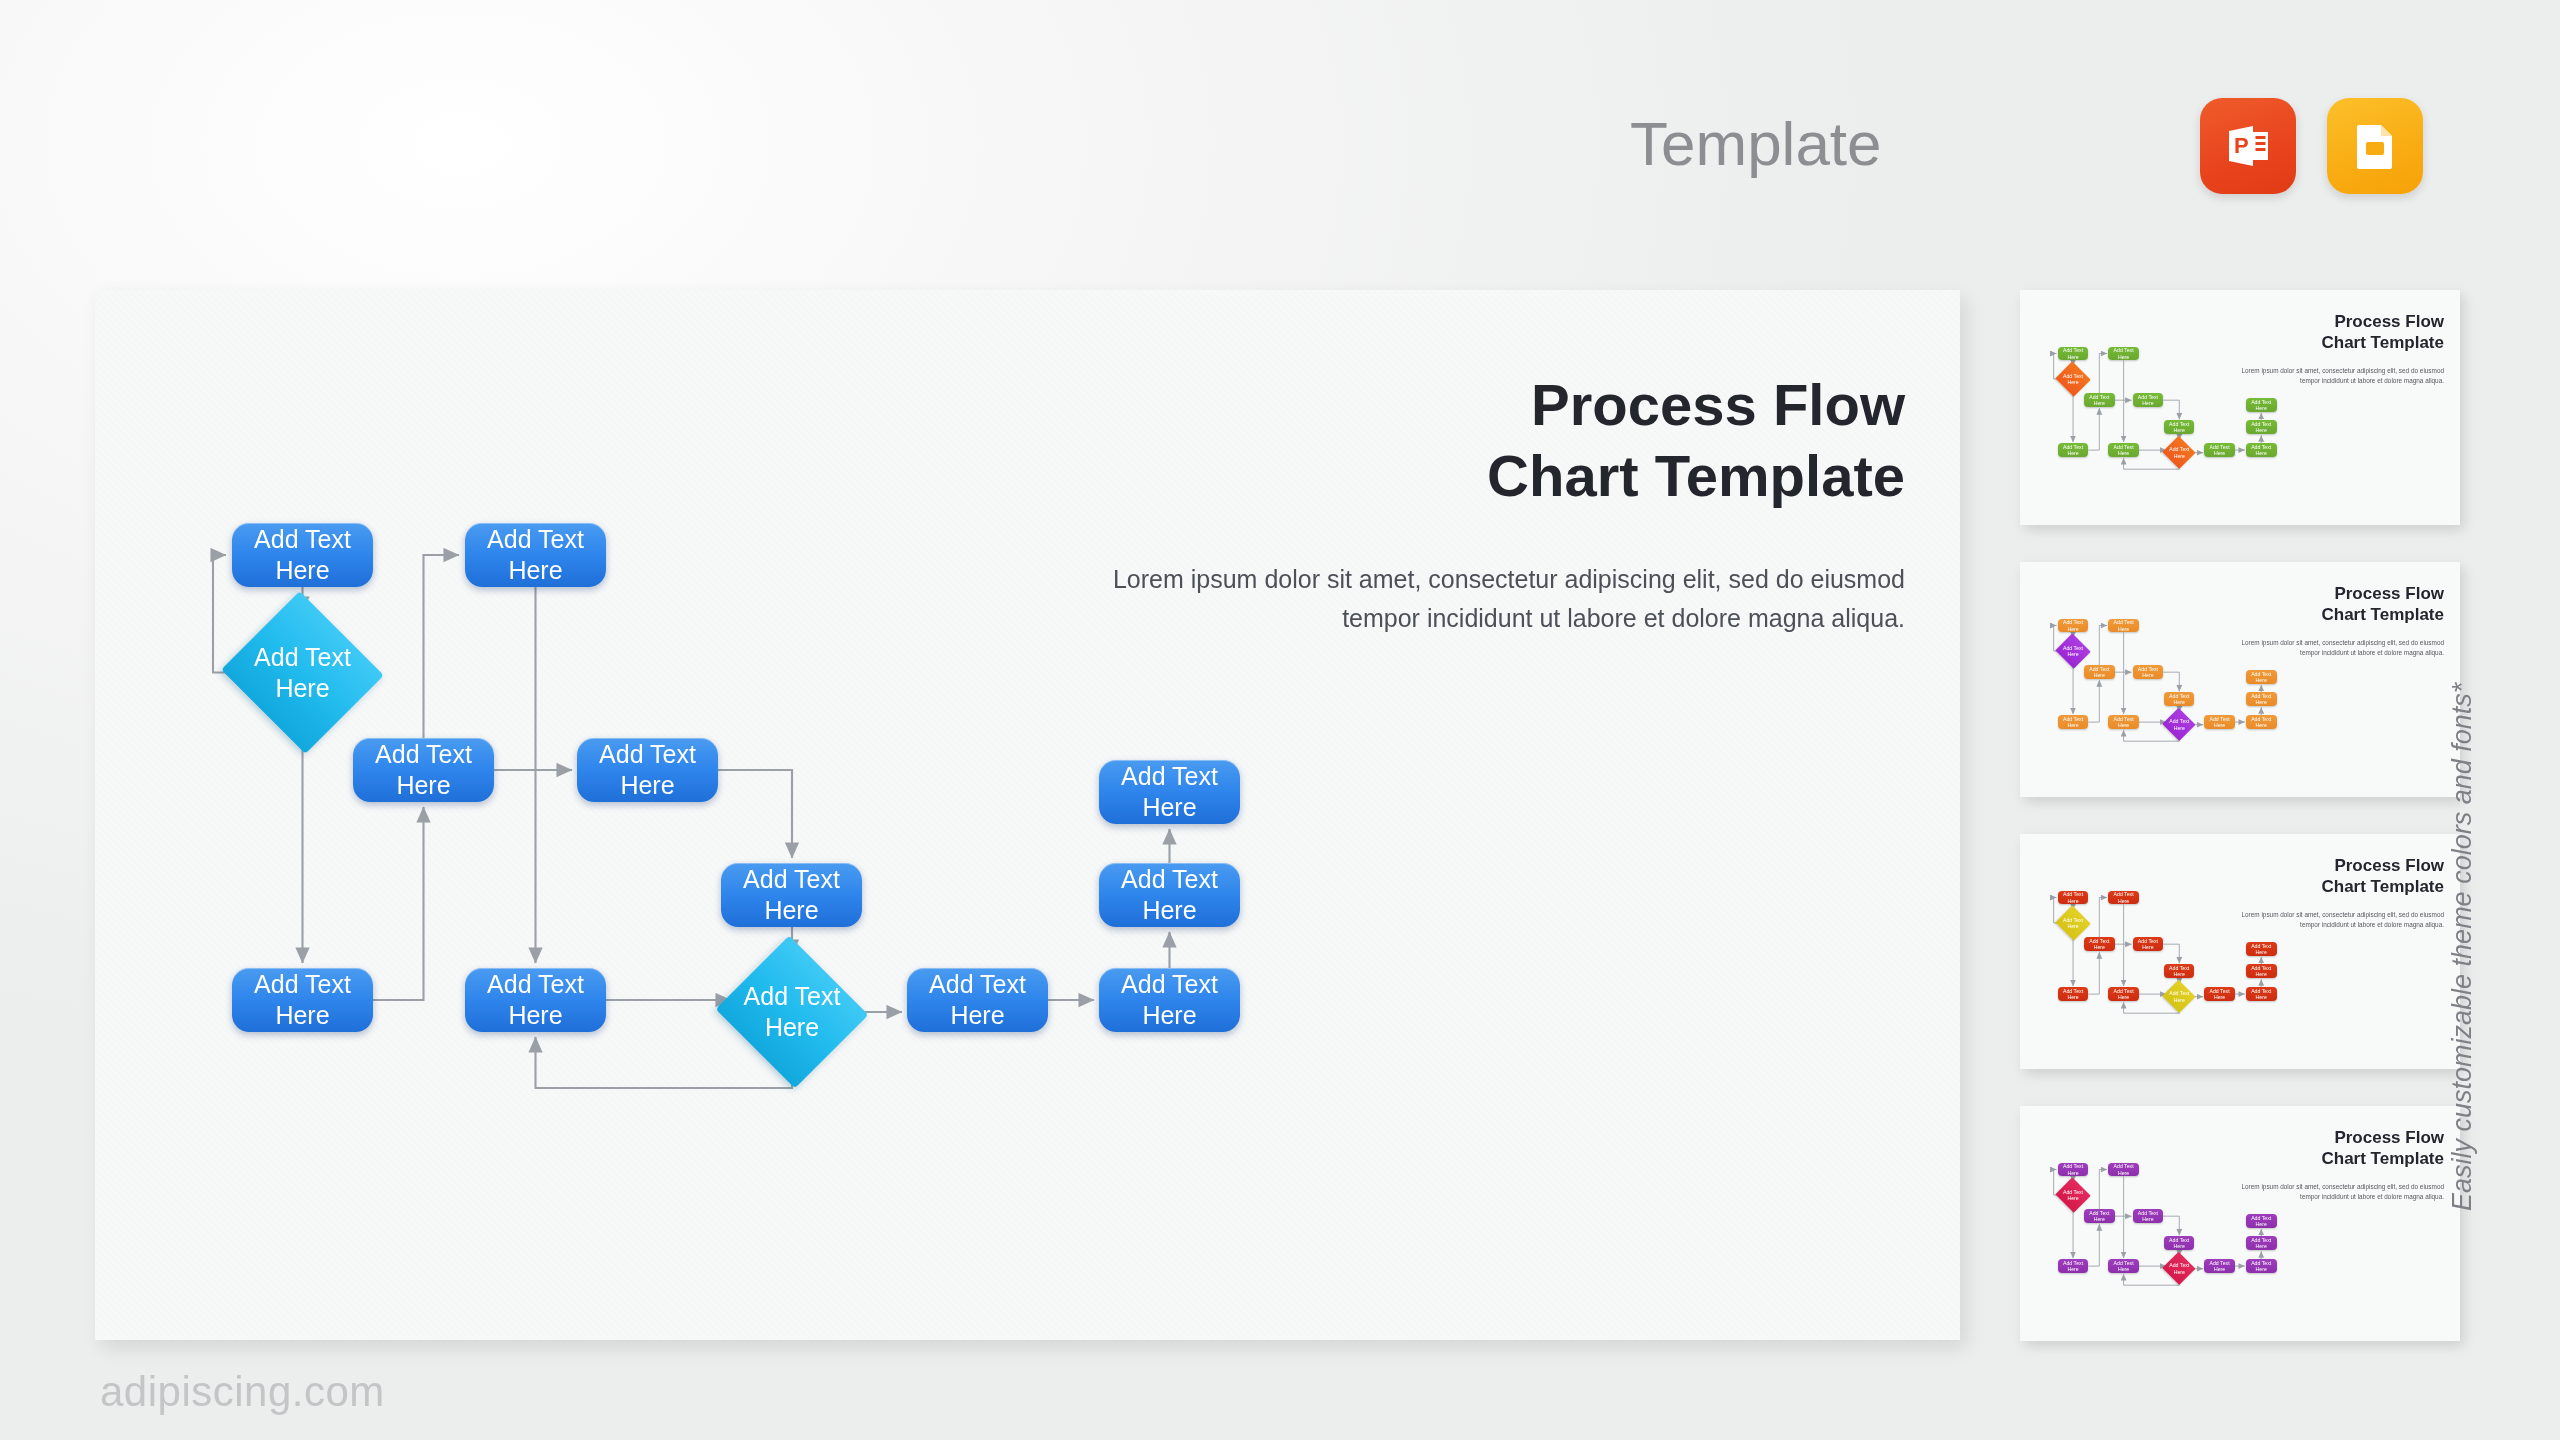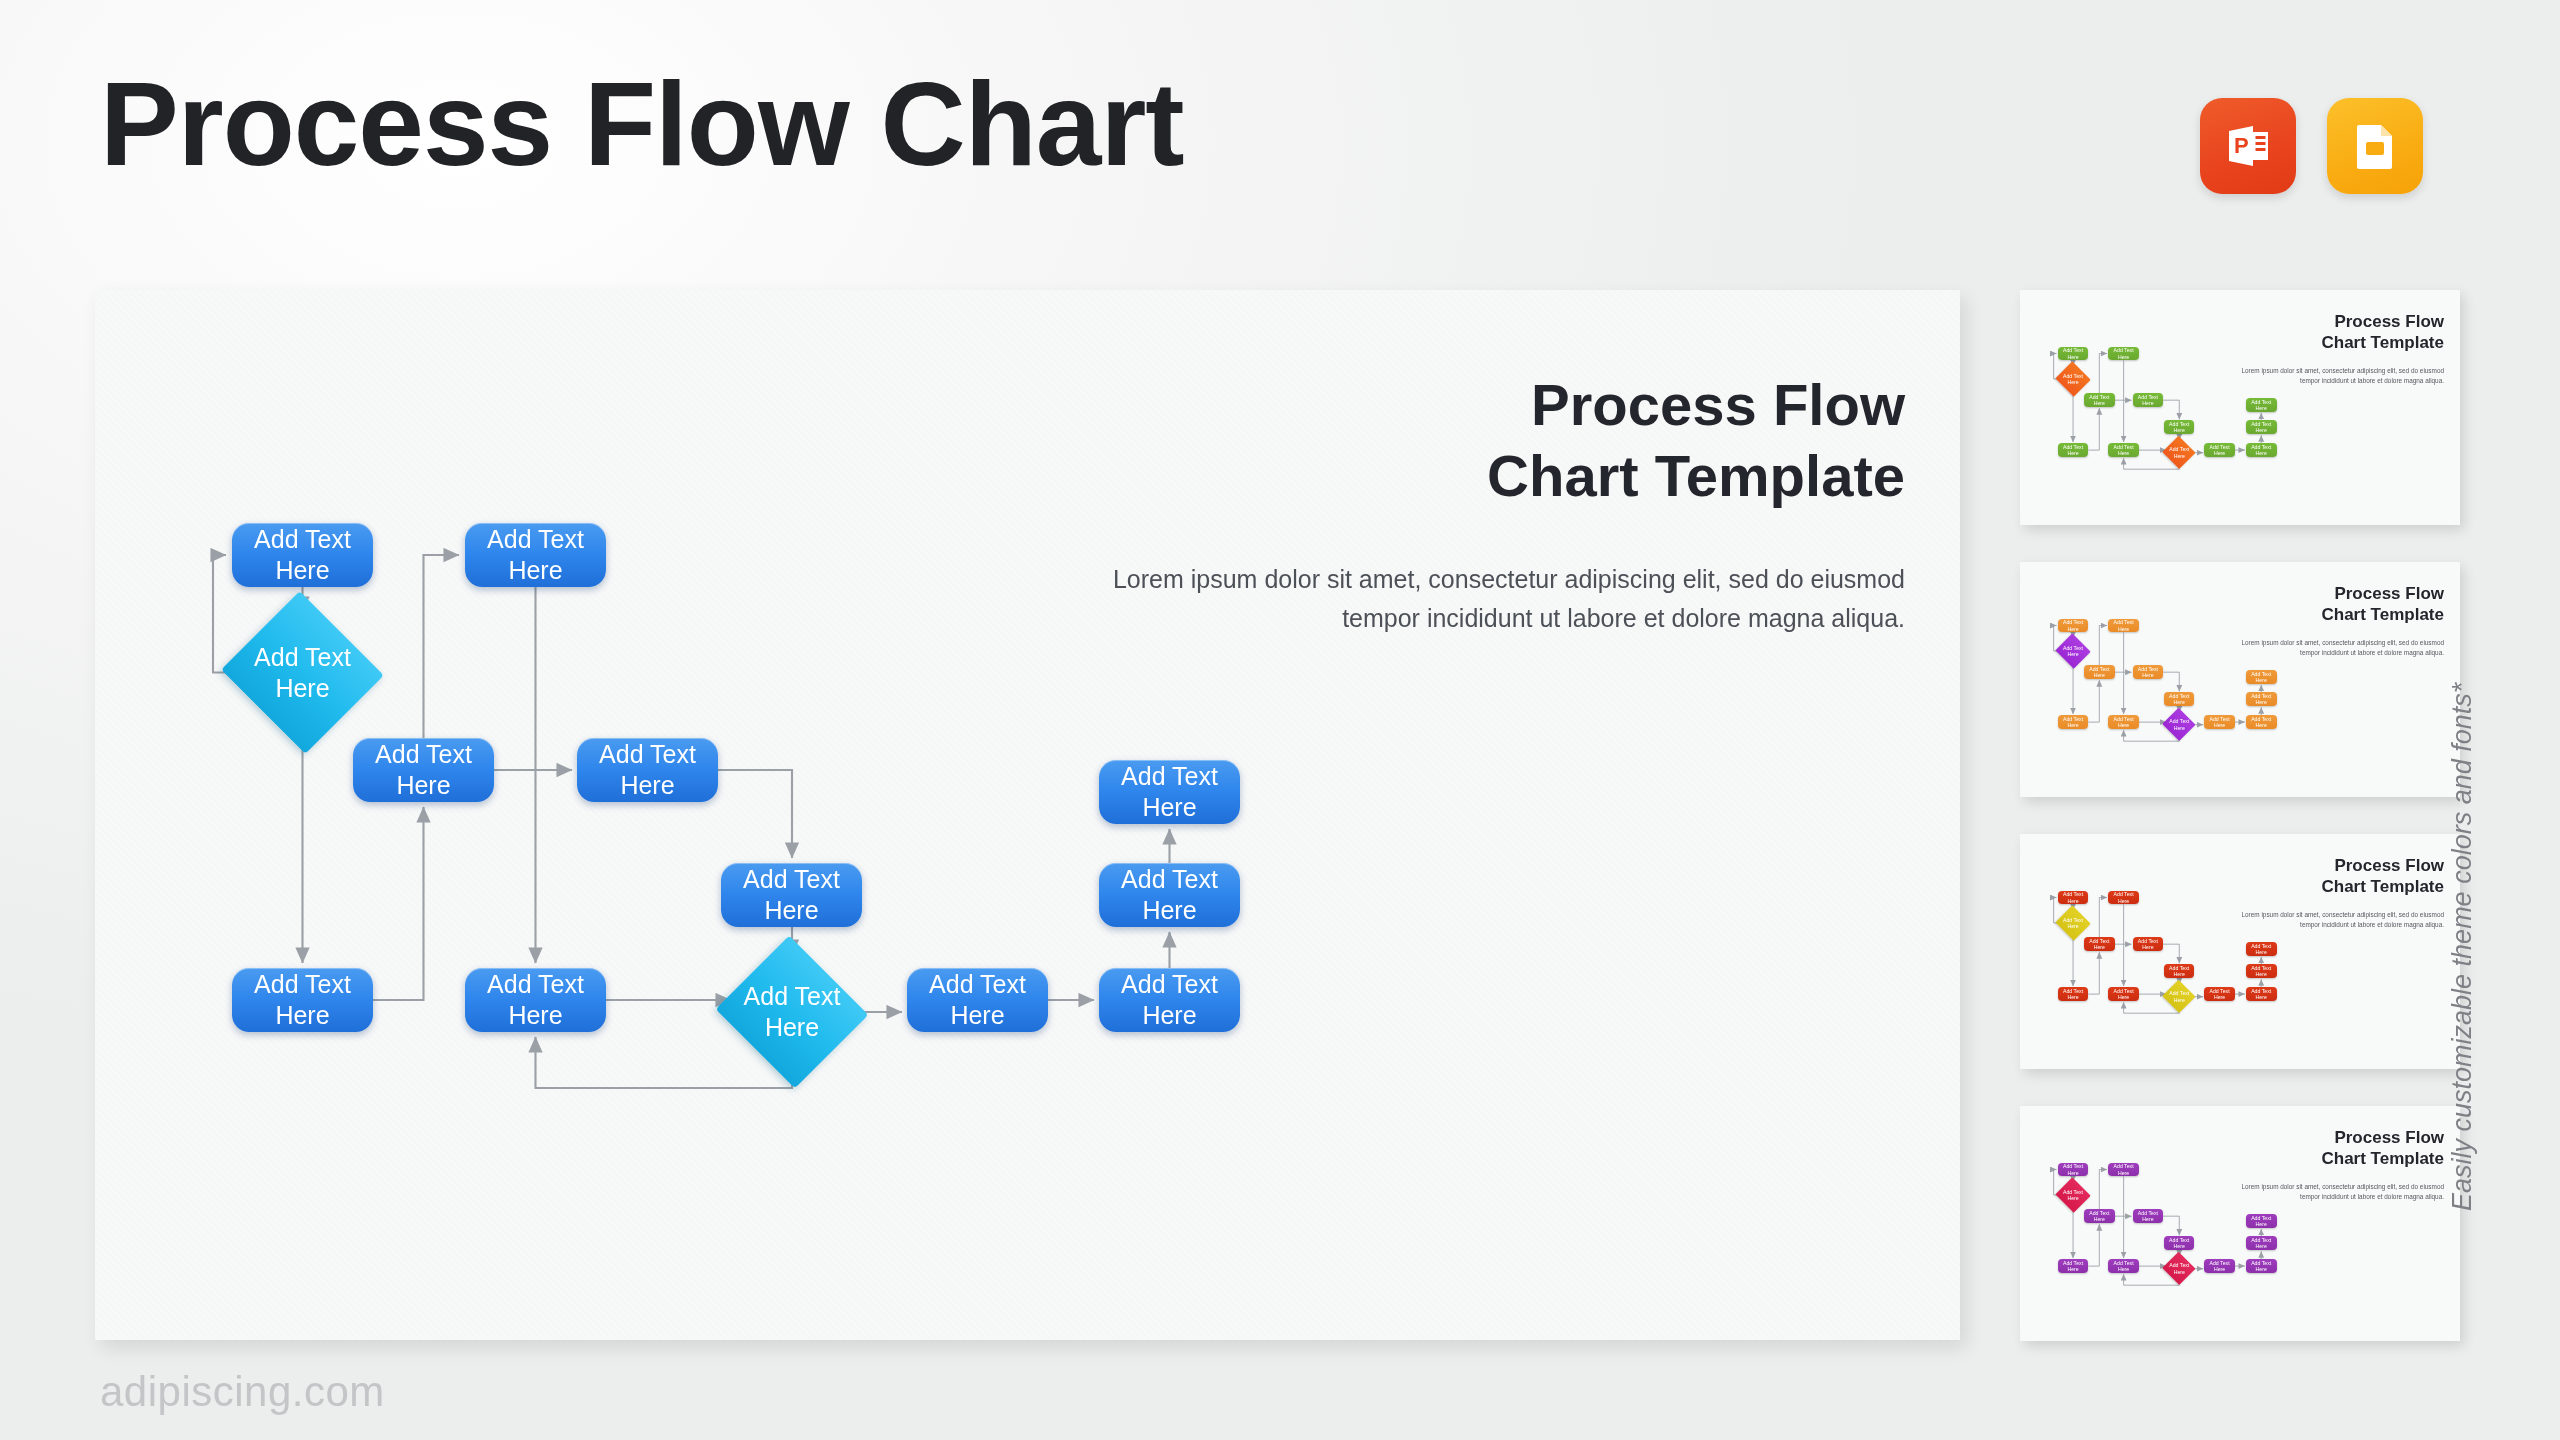--- a/index.html
+++ b/index.html
@@ -106,21 +106,21 @@
 
   #watermark{
     position:absolute;left:100px;top:1368px;
     font-size:42px;color:#c3c5c7;letter-spacing:.5px;
   }
 </style>
 </head>
 <body>
 
 <div id="header">
-  <div id="title-main">Process Flow Chart</div>
+  <div id="title-sub">Template</div>
 
   <div class="app-badge" id="badge-ppt">
     <div class="badge-glyph">
       <svg width="58" height="58" viewBox="0 0 58 58">
         <path d="M10 14 L34 9 L34 49 L10 44 Z" fill="#ffffff"></path>
         <rect x="34" y="15" width="15" height="28" fill="#ffffff"></rect>
         <rect x="36.5" y="19" width="10" height="3" fill="#e8431d"></rect>
         <rect x="36.5" y="25" width="10" height="3" fill="#e8431d"></rect>
         <rect x="36.5" y="31" width="10" height="3" fill="#e8431d"></rect>
         <text x="15" y="36" font-family="'Liberation Sans',sans-serif" font-size="22" font-weight="bold" fill="#e8431d">P</text>

